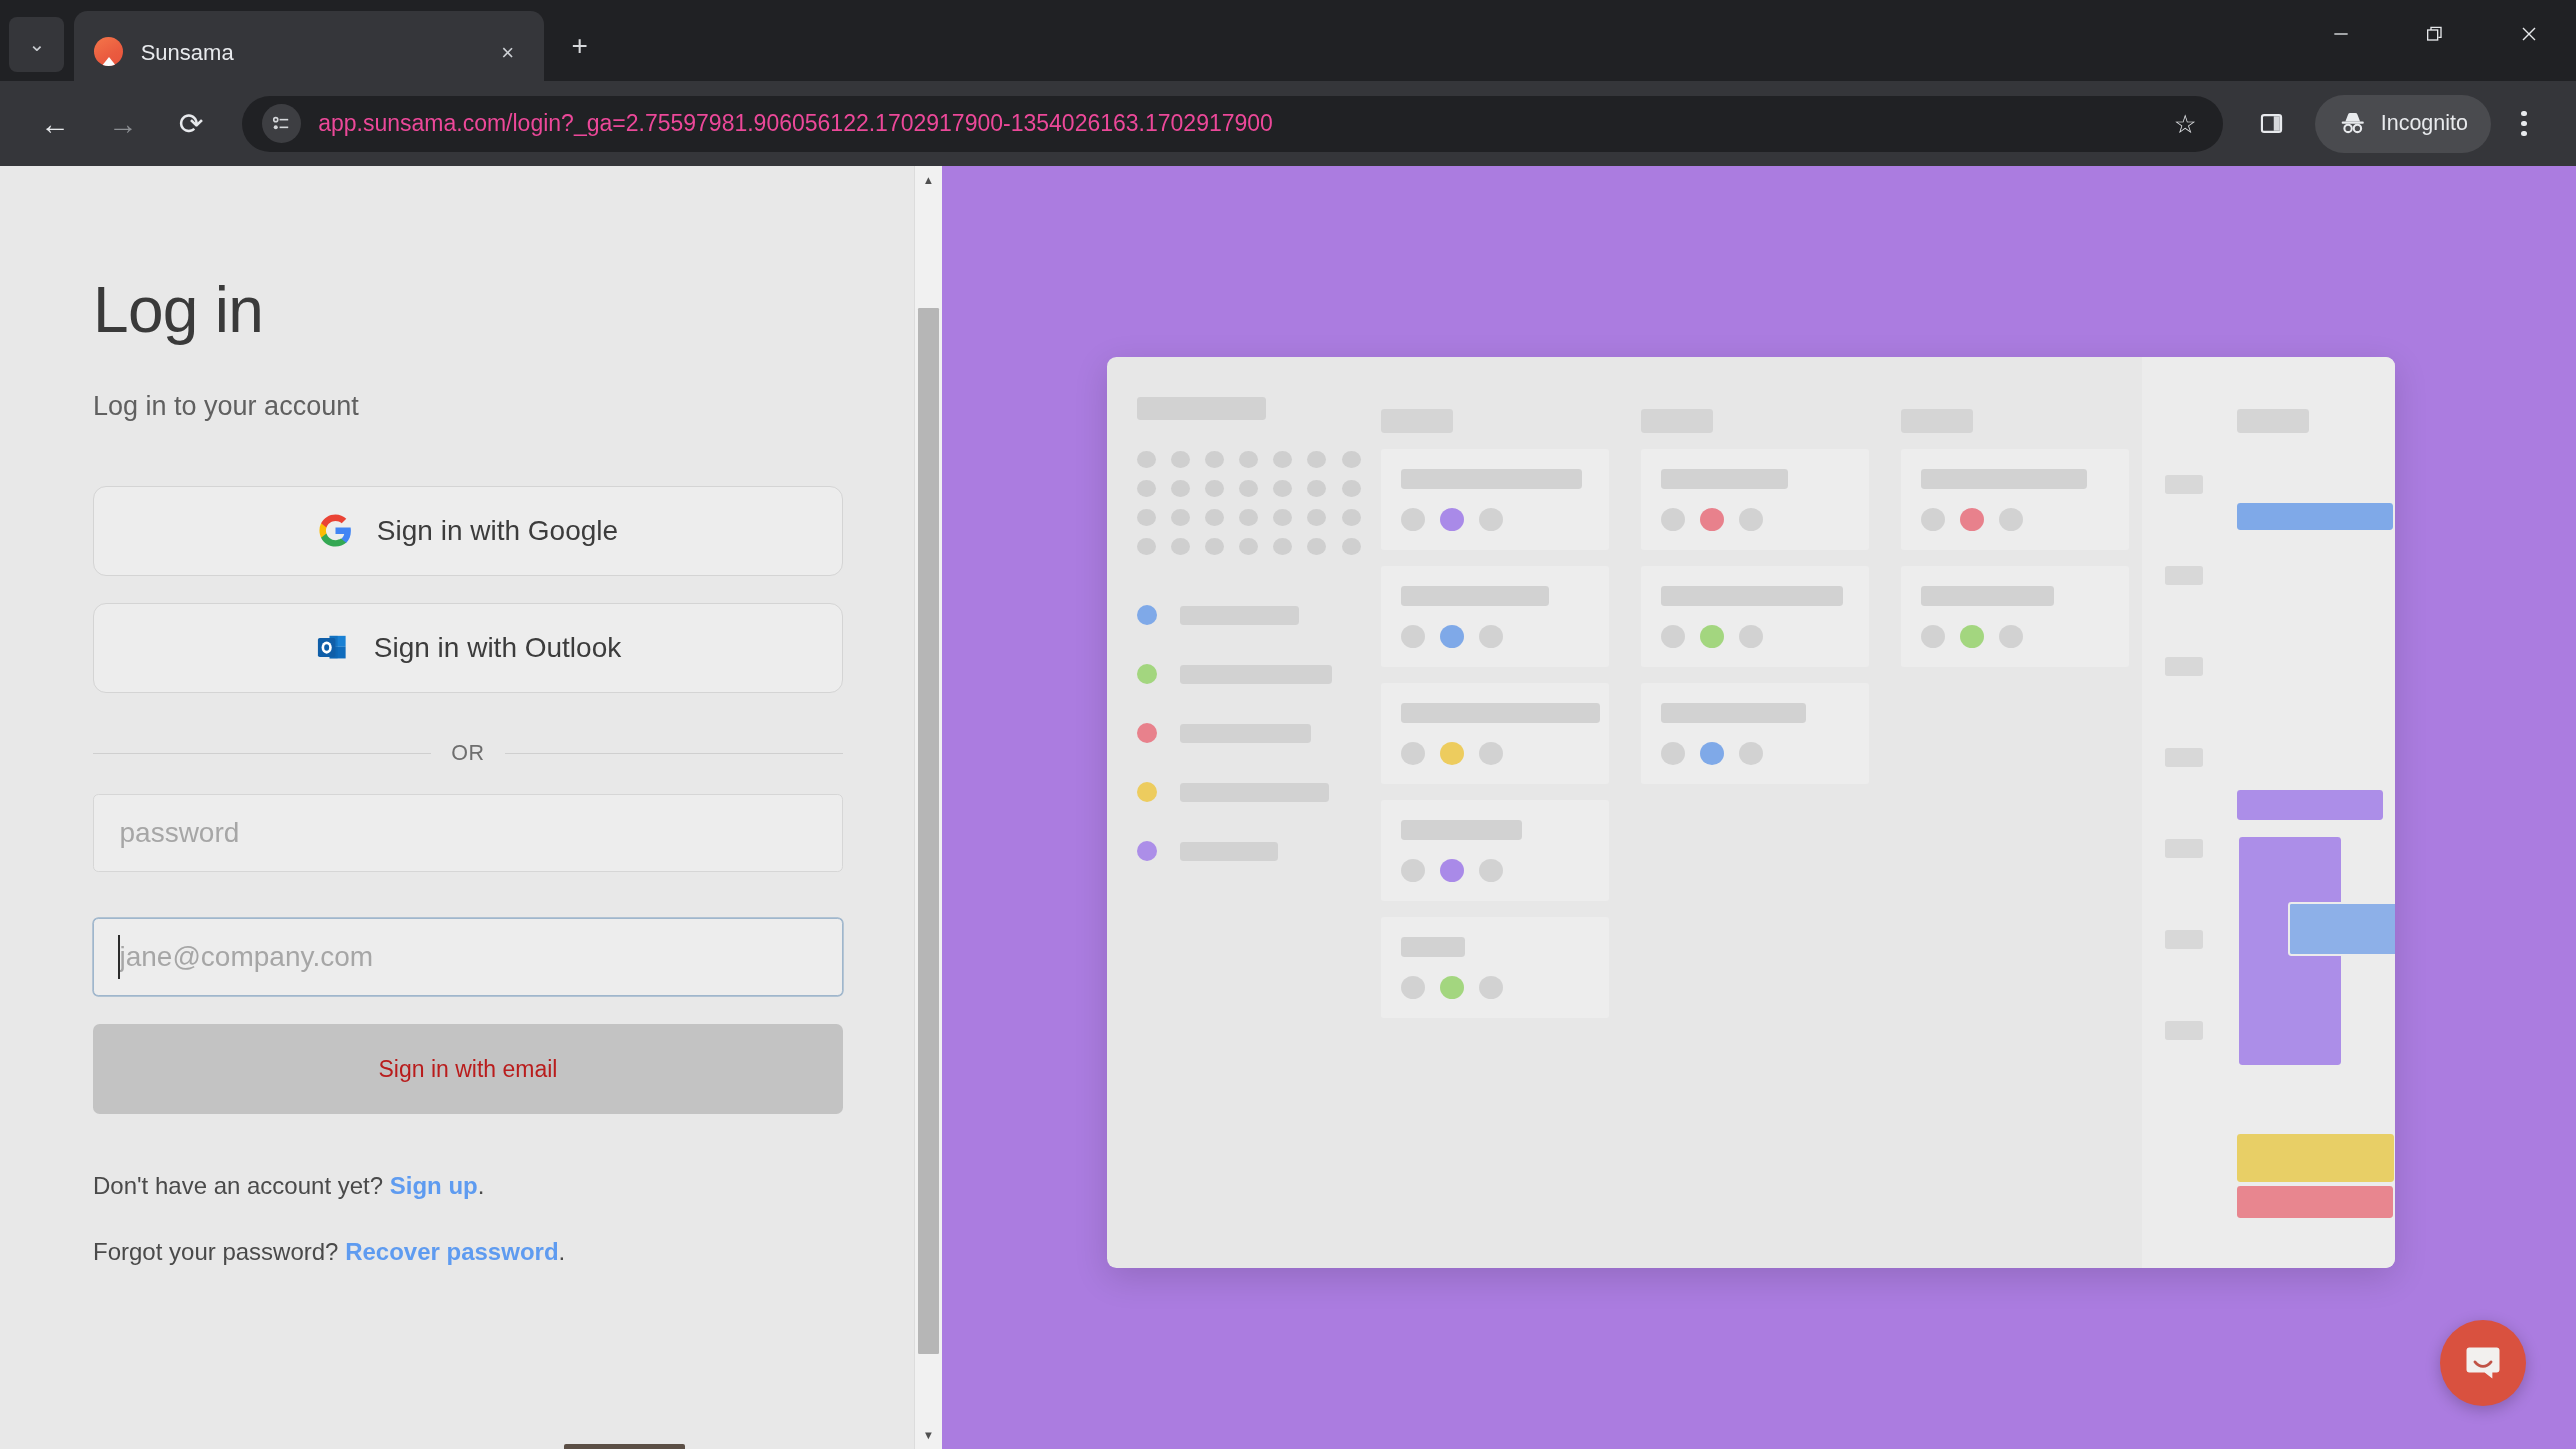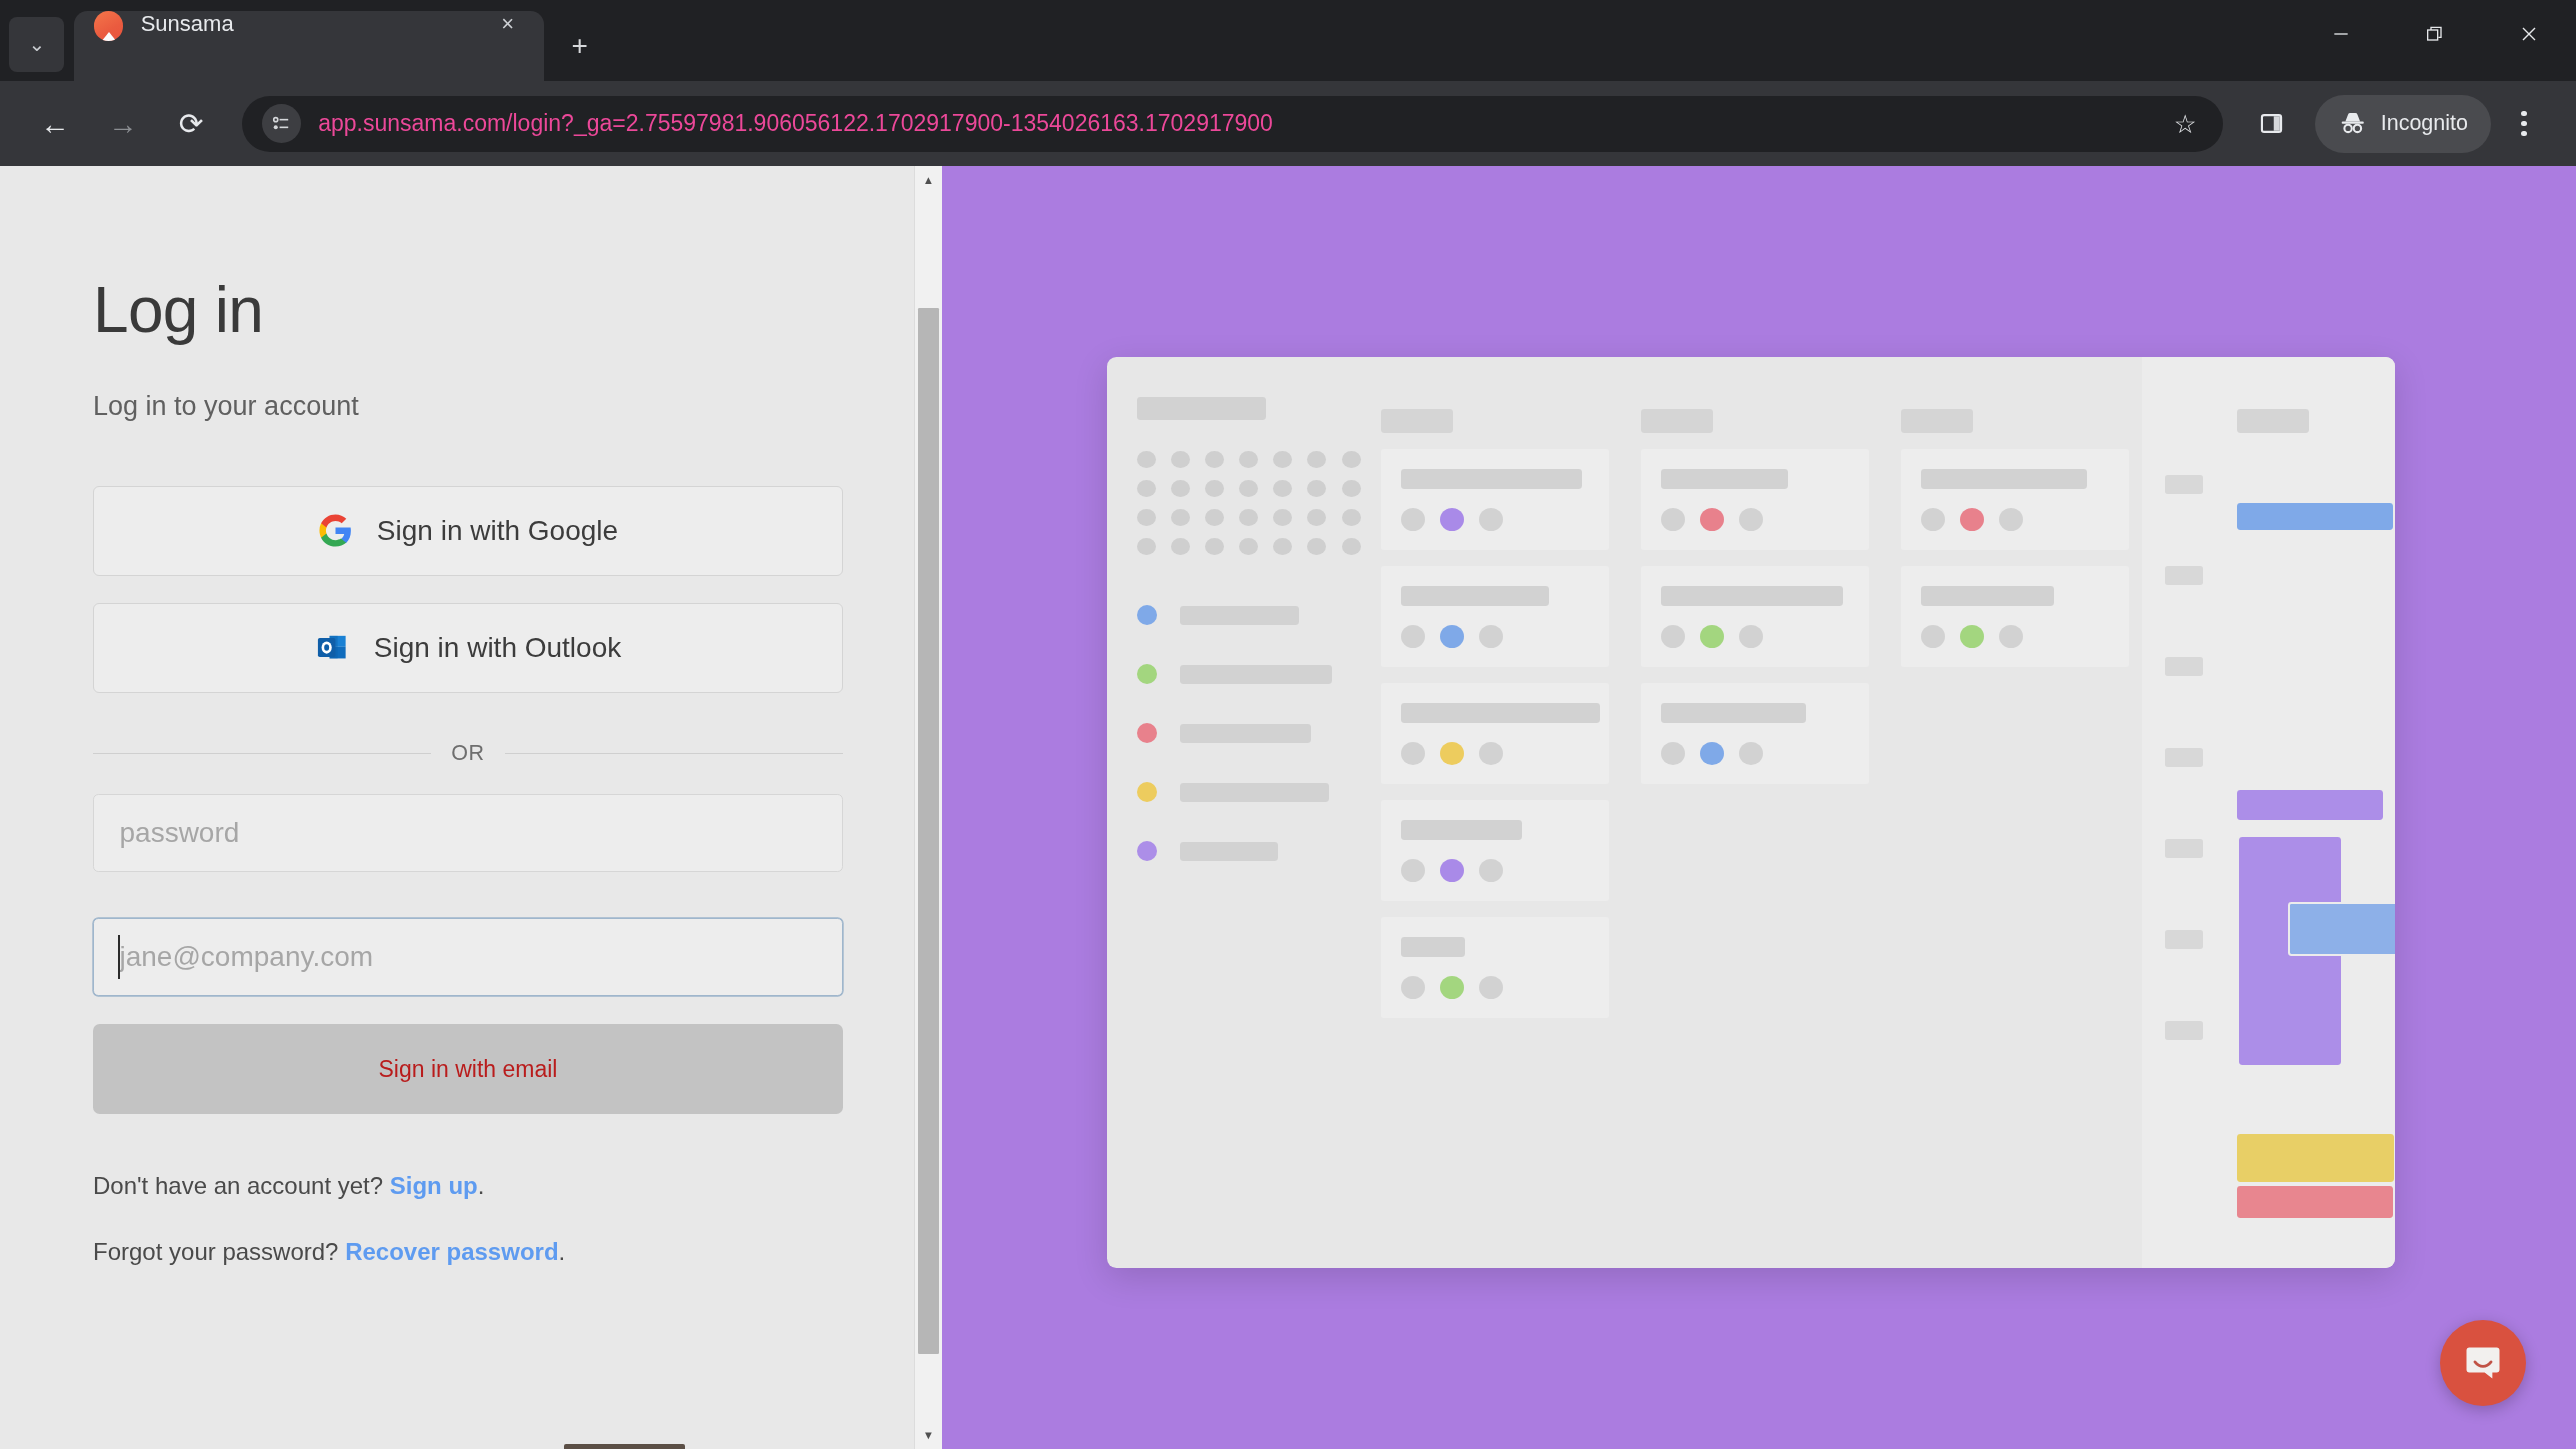--- a/index.html
+++ b/index.html
@@ -19,21 +19,21 @@
   }
   .tabsearch {
     width: 55px; height: 55px; margin-bottom: 9.4px; border-radius: 8px;
     background: #35363a; display: flex; align-items: center; justify-content: center;
     color: #c9ccd0; font-size: 20px;
   }
   .tab {
     margin-left: 9.4px; margin-bottom: 0;
     width: 470px; height: 70px; background: #35363a;
     border-radius: 13.4px 13.4px 0 0;
-    display: flex; align-items: flex-start; padding: 0 20px; gap: 17.4px;
+    display: flex; align-items: flex-end; padding: 15px 20px; gap: 17.4px;
     position: relative;
   }
   .favicon {
     width: 29.5px; height: 29.5px; border-radius: 50%;
     background: linear-gradient(150deg, #f4764a 0%, #ea5b3f 60%, #e8533c 100%);
     position: relative; overflow: hidden; flex: none;
   }
   .favicon::after {
     content: ""; position: absolute; left: 50%; bottom: -1.3px;
     transform: translateX(-50%);
@@ -92,21 +92,21 @@
   .login-pane {
     width: 942px; background: #e8e8e8; height: 100%;
     position: relative; flex: none;
   }
   .login-inner { padding: 107px 0 0 93px; width: 852px; }
   .login-title { font-size: 64px; color: #3a3a3a; font-weight: 400; letter-spacing: -0.7px; }
   .login-sub { font-size: 27px; color: #606060; margin-top: 44px; }
 
   .oauth-btn {
     margin-top: 0; width: 750px; height: 90px;
-    border: 1.3px solid #d4d4d4; border-radius: 6px; background: #ededed;
+    border: 1.3px solid #d4d4d4; border-radius: 13px; background: #ededed;
     display: flex; align-items: center; justify-content: center; gap: 24px;
   }
   .oauth-btn .lbl { font-size: 28px; color: #3c3c3c; }
   #google-btn { margin-top: 64px; }
   #outlook-btn { margin-top: 27px; text-align: right; }
 
   .or-row { width: 750px; display: flex; align-items: center; gap: 20px; margin-top: 48px; }
   .or-row .line { flex: 1; height: 1.3px; background: #cfcfcf; }
   .or-row .or { font-size: 21.5px; color: #6e6e6e; letter-spacing: 0.7px; }
 

